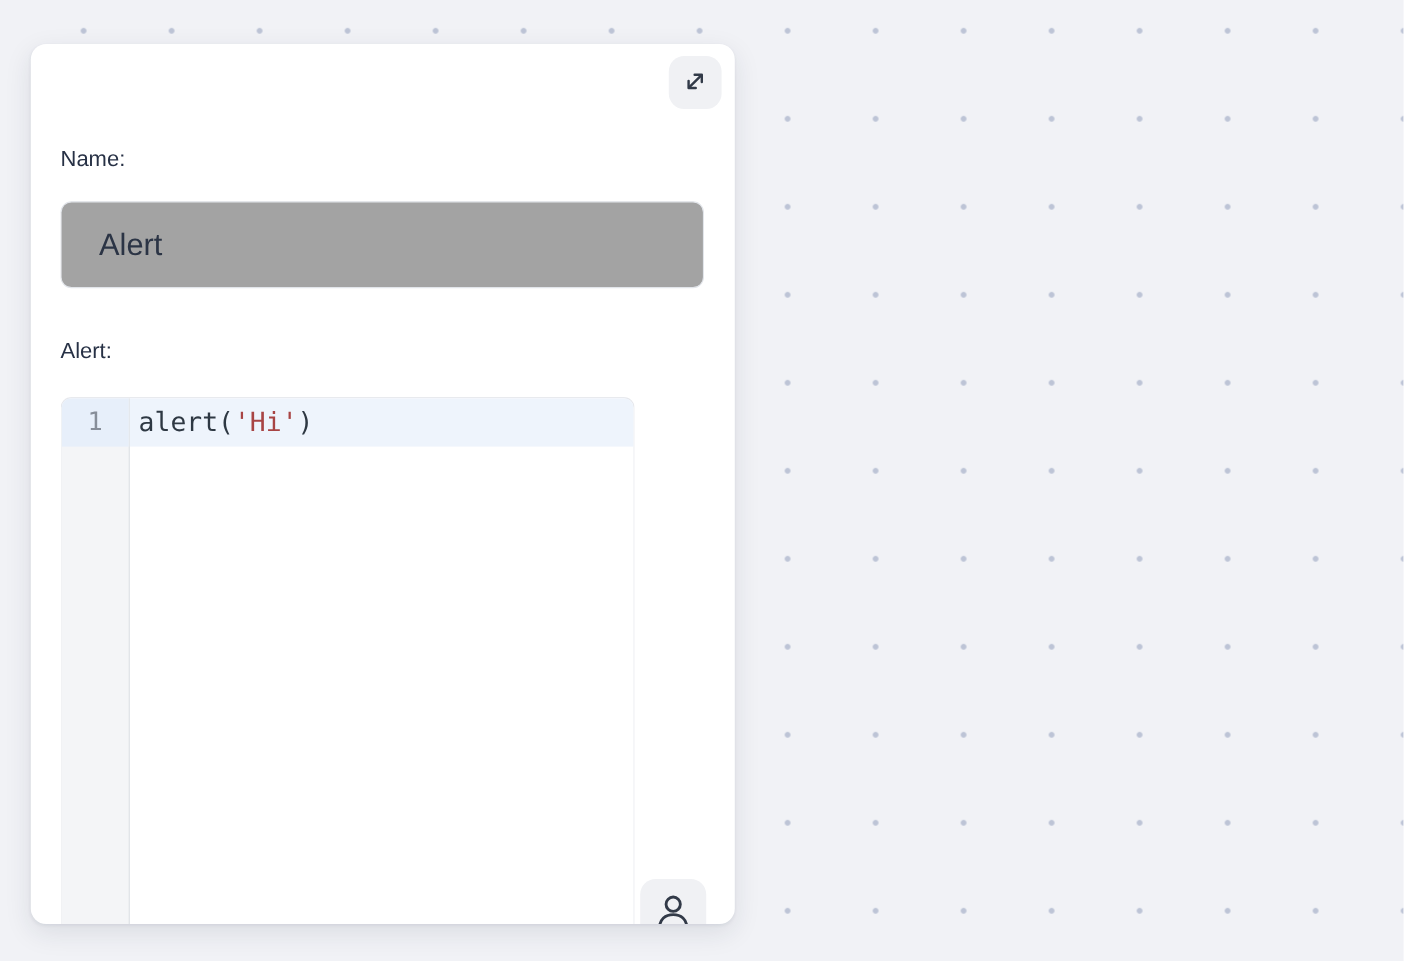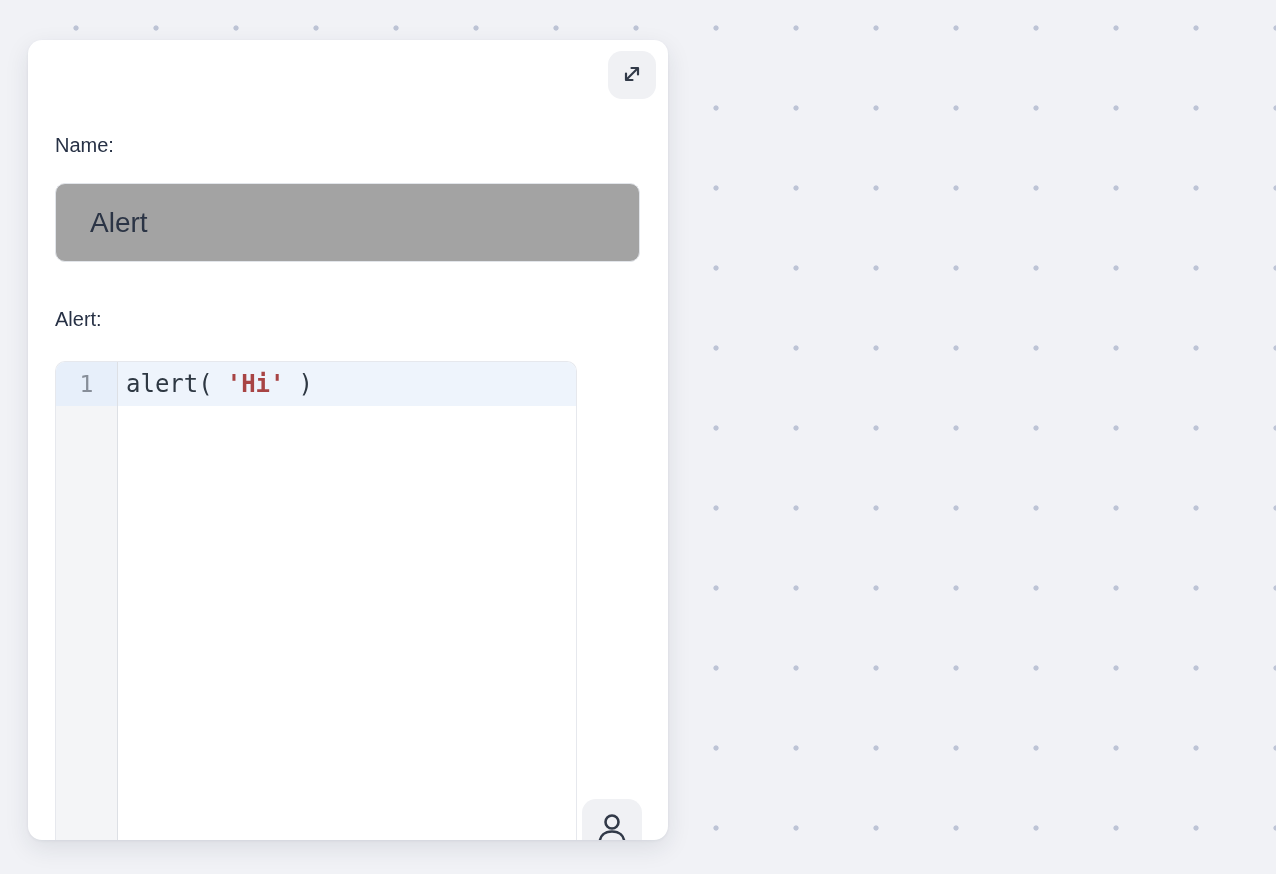--- a/index.html
+++ b/index.html
@@ -46,23 +46,23 @@
   .gutter { width:62px; flex:none; background:#f4f5f7; border-right:1px solid #dde0e5; }
   .gutter-cell {
     height:44px; background:#e7effa;
     display:flex; align-items:center; justify-content:center;
     font-family:"DejaVu Sans Mono", monospace; font-size:23px; color:#878e99;
   }
   .code-area { flex:1; }
   .code-line {
     height:44px; background:#eef4fc; display:flex; align-items:center;
     padding-left:8px; font-family:"DejaVu Sans Mono", monospace;
-    font-size:24px; color:#2e3843; white-space:pre;gap:14px;
+    font-size:24px; color:#2e3843; white-space:pre;
   }
-  .tok-string { color:#a84444;font-weight:bold; }
+  .tok-string { color:#a84444; }
 
   .user-btn {
     position:absolute; left:554px; top:759px; width:60px; height:60px;
     border:none; border-radius:14px; background:#f0f1f4; cursor:pointer;
     display:flex; justify-content:center;
   }
   .user-btn svg { margin-top:13px; }
 
   
   .group-card {

